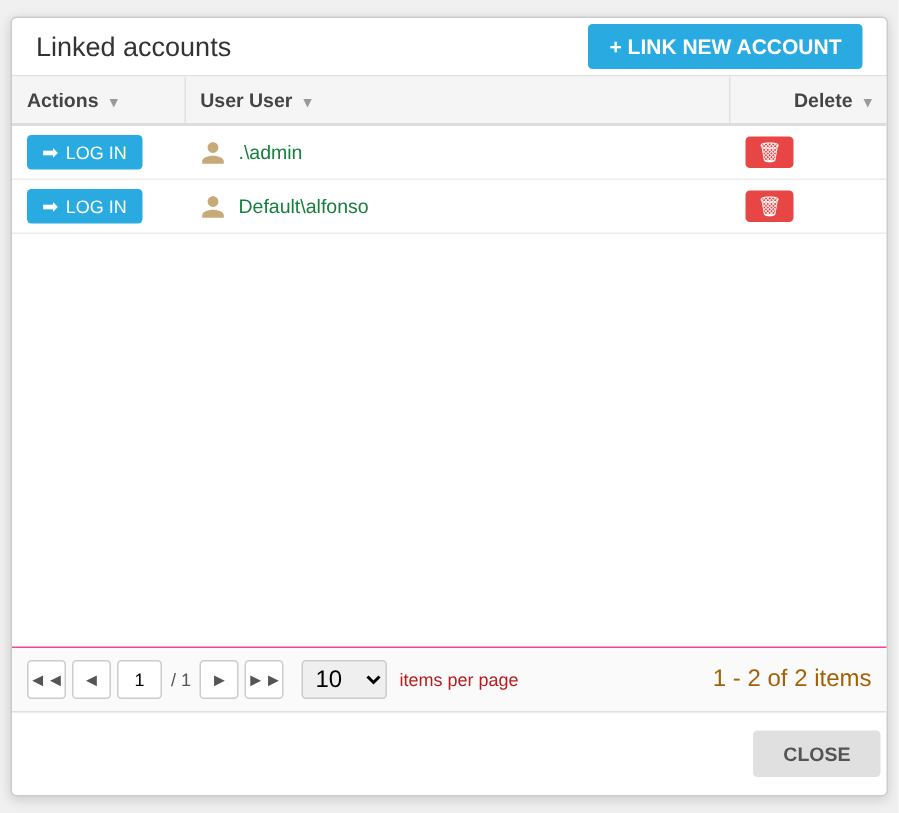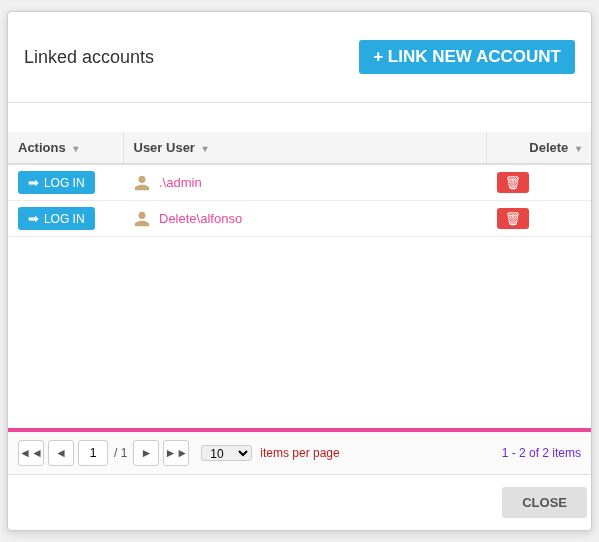--- a/index.html
+++ b/index.html
@@ -20,45 +20,44 @@
       width: 585px;
       min-height: 520px;
       display: flex;
       flex-direction: column;
       box-shadow: 0 2px 8px rgba(0,0,0,0.15);
     }
     .dialog-header {
       display: flex;
       align-items: center;
       justify-content: space-between;
-      padding: 28px 16px;
+      padding: 4px 16px;
       border-bottom: 1px solid #e0e0e0;
     }
     .dialog-title {
       font-size: 18px;
       font-weight: normal;
       color: #333;
     }
     .link-new-btn {
       background: #29abe2;
       color: #fff;
       border: none;
       border-radius: 3px;
       padding: 7px 14px;
-      font-size: 17px;
+      font-size: 14px;
       font-weight: bold;
       cursor: pointer;
       white-space: nowrap;
     }
     .table-wrapper {
       flex: 1;
       overflow: hidden;
       position: relative;
-      border-bottom: 4px solid #ec4899;
-      margin-top: 29px;
+      border-bottom: 1px solid #ec4899;
     }
     .table-scroll {
       overflow-x: auto;
       overflow-y: auto;
       height: 100%;
       max-height: 340px;
     }
     table {
       width: 100%;
       border-collapse: collapse;
@@ -101,21 +100,21 @@
       cursor: pointer;
       display: flex;
       align-items: center;
       gap: 5px;
       white-space: nowrap;
     }
     .user-cell {
       display: flex;
       align-items: center;
       gap: 8px;
-      color: #ec4899;
+      color: #15803d;
     }
     .user-icon {
       width: 18px;
       height: 18px;
       color: #c8a97a;
     }
     .delete-btn {
       background: #e84545;
       color: #fff;
       border: none;
@@ -153,35 +152,35 @@
       border-radius: 3px;
       text-align: center;
       font-size: 12px;
     }
     .pag-slash {
       font-size: 12px;
       color: #555;
       padding: 0 2px;
     }
     .per-page-select {
-      height: 16px;
-      border: 1px solid #ccc;
-      border-radius: 3px;
-      font-size: 12px;
+      height: 26px;
+      border: 1px solid #ccc;
+      border-radius: 3px;
+      font-size: 16px;
       padding: 0 4px;
       margin-left: 8px;
     }
     .items-per-page-label {
       font-size: 12px;
       color: #b91c1c;
       margin-left: 4px;
     }
     .items-count {
-      font-size: 12px;
-      color: #6d28d9;
+      font-size: 16px;
+      color: #a16207;
       margin-left: auto;
     }
     .dialog-footer {
       display: flex;
       justify-content: flex-end;
       padding: 12px 4px;
     }
     .close-btn {
       background: #e0e0e0;
       color: #555;
@@ -239,21 +238,21 @@
             </tr>
             <tr>
               <td>
                 <button class="log-in-btn"><span style="font-size:13px;">➡</span> LOG IN</button>
               </td>
               <td>
       <div class="user-cell">
         <svg class="user-icon" viewBox="0 0 24 24" fill="#c8a97a">
           <path d="M12 12c2.7 0 4.8-2.1 4.8-4.8S14.7 2.4 12 2.4 7.2 4.5 7.2 7.2 9.3 12 12 12zm0 2.4c-3.2 0-9.6 1.6-9.6 4.8v2.4h19.2v-2.4c0-3.2-6.4-4.8-9.6-4.8z"></path>
         </svg>
-        <span>Delete\alfonso</span>
+        <span>Default\alfonso</span>
       </div>
     </td>
               <td><button class="delete-btn"><span>🗑</span></button></td>
             </tr>
           </tbody>
       </table>
     </div>
   </div>
 
   <div class="pagination-bar">

